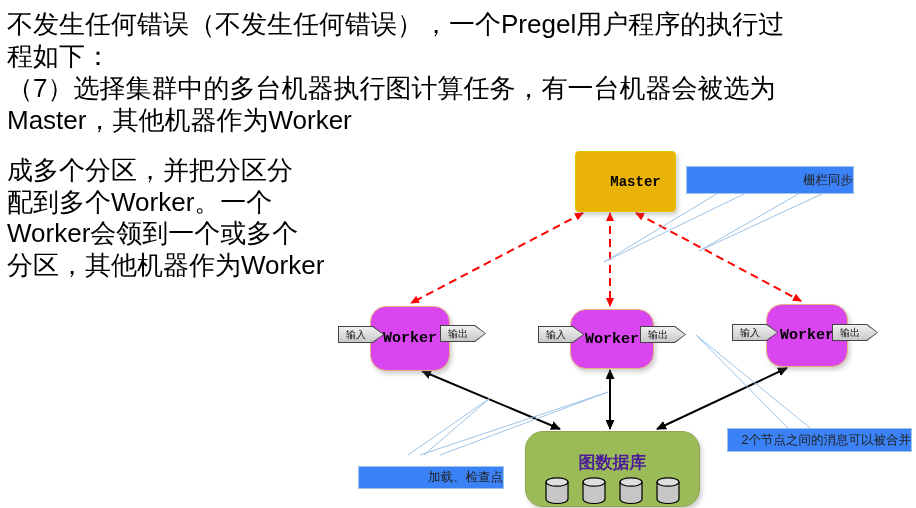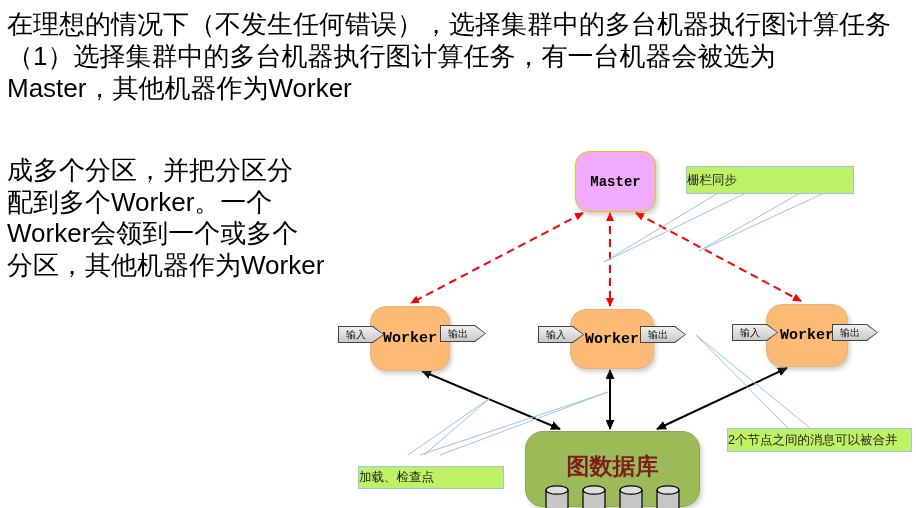--- a/index.html
+++ b/index.html
@@ -10,62 +10,63 @@
   .intro{position:absolute;left:7px;top:8px;font-size:26px;line-height:32px;white-space:nowrap;}
   .step2{position:absolute;left:7px;top:155px;font-size:26px;line-height:31.5px;white-space:nowrap;}
 
   
   svg.overlay{position:absolute;left:0;top:0;width:916px;height:508px;pointer-events:none;}
 
   
   .node{position:absolute;display:flex;align-items:center;justify-content:center;
         font-family:"Liberation Mono","DejaVu Sans Mono",monospace;font-weight:bold;
         box-shadow:2px 3px 4px rgba(120,120,120,.35);}
-  .master{left:575px;top:151px;width:79px;height:59px;background:#f0abfc;border:1px solid #E3C800;
-          border-radius:14px;font-size:14px;}
-  .worker{background:#fdba74;border:1px solid #E8B27D;border-radius:16px;font-size:15px;}
+  .master{left:575px;top:151px;width:79px;height:59px;background:#eab308;border:1px solid #E3C800;
+          border-radius:4px;font-size:14px;padding-left:20px;}
+  .worker{background:#d946ef;border:1px solid #E8B27D;border-radius:16px;font-size:15px;}
   .worker1{left:370px;top:306px;width:78px;height:63px;}
   .worker2{left:570px;top:309px;width:82px;height:58px;}
   .worker3{left:766px;top:304px;width:80px;height:61px;}
 
   
   .tag{position:absolute;width:46px;height:17px;z-index:3;}
   .tag .outer{position:absolute;left:0;top:0;width:100%;height:100%;background:#444;
               clip-path:polygon(0 0,76% 0,100% 50%,76% 100%,0 100%);}
   .tag .inner{position:absolute;left:1px;top:1px;width:calc(100% - 2px);height:calc(100% - 2px);
               background:linear-gradient(#f0f0f0,#c9c9c9);
               clip-path:polygon(0 0,76% 0,100% 50%,76% 100%,0 100%);}
   .tag span{position:absolute;left:0;top:0;width:36px;height:17px;display:flex;align-items:center;
             justify-content:center;font-size:10px;color:#111;}
   .t-w1-in{left:338px;top:326px;}  .t-w1-out{left:440px;top:325px;}
   .t-w2-in{left:538px;top:326px;}  .t-w2-out{left:640px;top:326px;}
   .t-w3-in{left:732px;top:324px;}  .t-w3-out{left:832px;top:324px;}
 
   
   .db{position:absolute;left:525px;top:431px;width:173px;height:74px;background:#9BBB59;
       border:1px solid #8BA850;border-radius:18px;box-shadow:2px 3px 4px rgba(120,120,120,.35);}
-  .db-title{margin-top:19px;text-align:center;font-size:23px;font-weight:bold;color:#7f1d1d;}
+  .db-title{margin-top:19px;text-align:center;font-size:17px;font-weight:bold;color:#4c1d95;}
   .db-cyls{display:flex;justify-content:center;gap:13px;margin-top:3px;}
   .cyl{width:24px;height:28px;display:block;}
 
   
-  .callout{position:absolute;background:#bef264;border:1px solid #9DC3E6;display:flex;
-           align-items:center;justify-content:flex-start;font-size:12.5px;color:#222;z-index:4;}
+  .callout{position:absolute;background:#3b82f6;border:1px solid #9DC3E6;display:flex;
+           align-items:center;justify-content:flex-end;font-size:12.5px;color:#222;z-index:4;}
   .c-barrier{left:686px;top:166px;width:166px;height:26px;}
   .c-load{left:358px;top:466px;width:144px;height:21px;}
   .c-merge{left:727px;top:428px;width:183px;height:22px;}
 </style>
 </head>
 <body>
 
 <div class="page">
 
   <div class="intro">
-    <div>在理想的情况下（不发生任何错误），选择集群中的多台机器执行图计算任务</div>
-    <div>（1）选择集群中的多台机器执行图计算任务，有一台机器会被选为</div>
+    <div>不发生任何错误（不发生任何错误），一个Pregel用户程序的执行过</div>
+    <div>程如下：</div>
+    <div>（7）选择集群中的多台机器执行图计算任务，有一台机器会被选为</div>
     <div>Master，其他机器作为Worker</div>
   </div>
 
   <div class="step2">
     <div>成多个分区，并把分区分</div>
     <div>配到多个Worker。一个</div>
     <div>Worker会领到一个或多个</div>
     <div>分区，其他机器作为Worker</div>
   </div>
 

